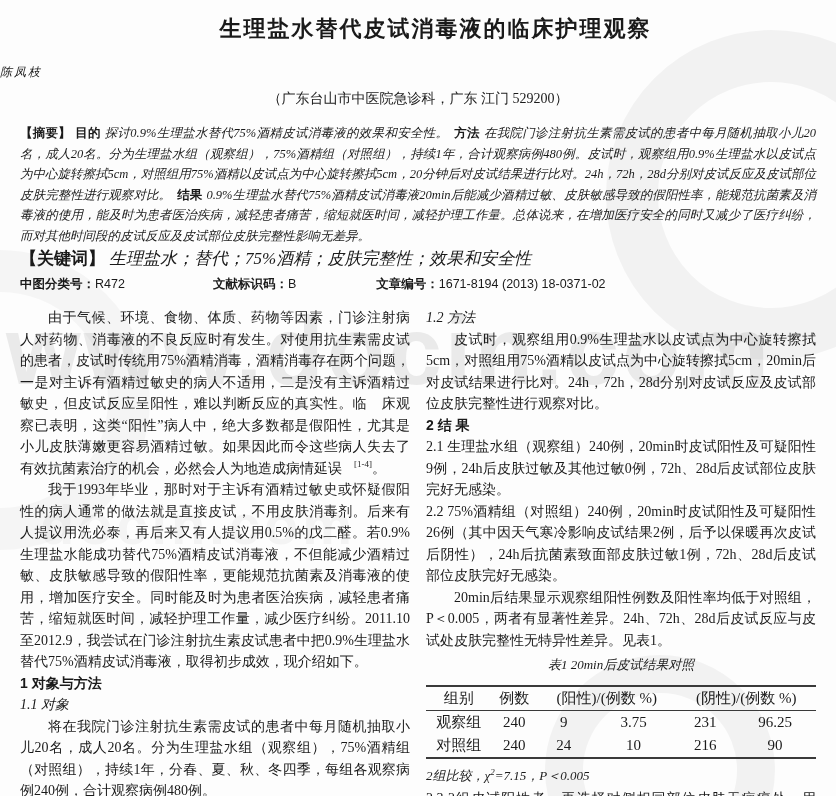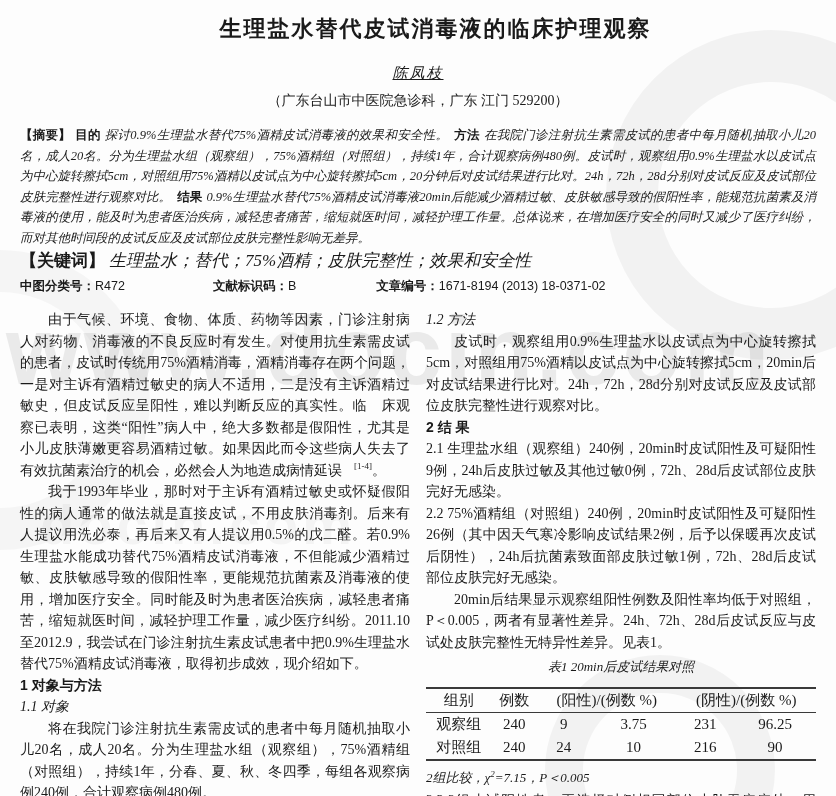--- a/index.html
+++ b/index.html
@@ -29,21 +29,21 @@
   .wm-c1 { width: 330px; height: 330px; right: -100px; top: 30px; border: 52px solid rgba(0,0,0,0.045); }
   .wm-c2 { width: 230px; height: 230px; left: 545px; top: 655px; border: 38px solid rgba(0,0,0,0.045); }
   .wm-c3 { width: 300px; height: 300px; left: -150px; top: 250px; border: 42px solid rgba(0,0,0,0.03); }
 
   
   .title {
     padding-top: 14px; text-align: center;
     font-family: "Liberation Sans", sans-serif;
     font-size: 22px; font-weight: bold; letter-spacing: 2px; margin-left: 35px;
   }
-  .author { margin-top: 20px; text-align: center; font-size: 15px; font-style: italic; letter-spacing: 2px; text-decoration: underline; }
+  .author { margin-top: 20px; text-align: left; font-size: 12px; font-style: italic; letter-spacing: 2px; }
   .affiliation { margin-top: 9px; text-align: center; font-size: 14px; }
 
   
   .abstract-block { padding: 0 20px; margin-top: 15px; }
   .abstract-p { font-size: 12.5px; line-height: 20.6px; text-align: justify; font-style: italic; }
   .ab-label {
     font-style: normal; font-weight: bold;
     font-family: "Liberation Sans", sans-serif; margin-right: 4px;
   }
   .ab-label.inner { margin-left: 6px; }

